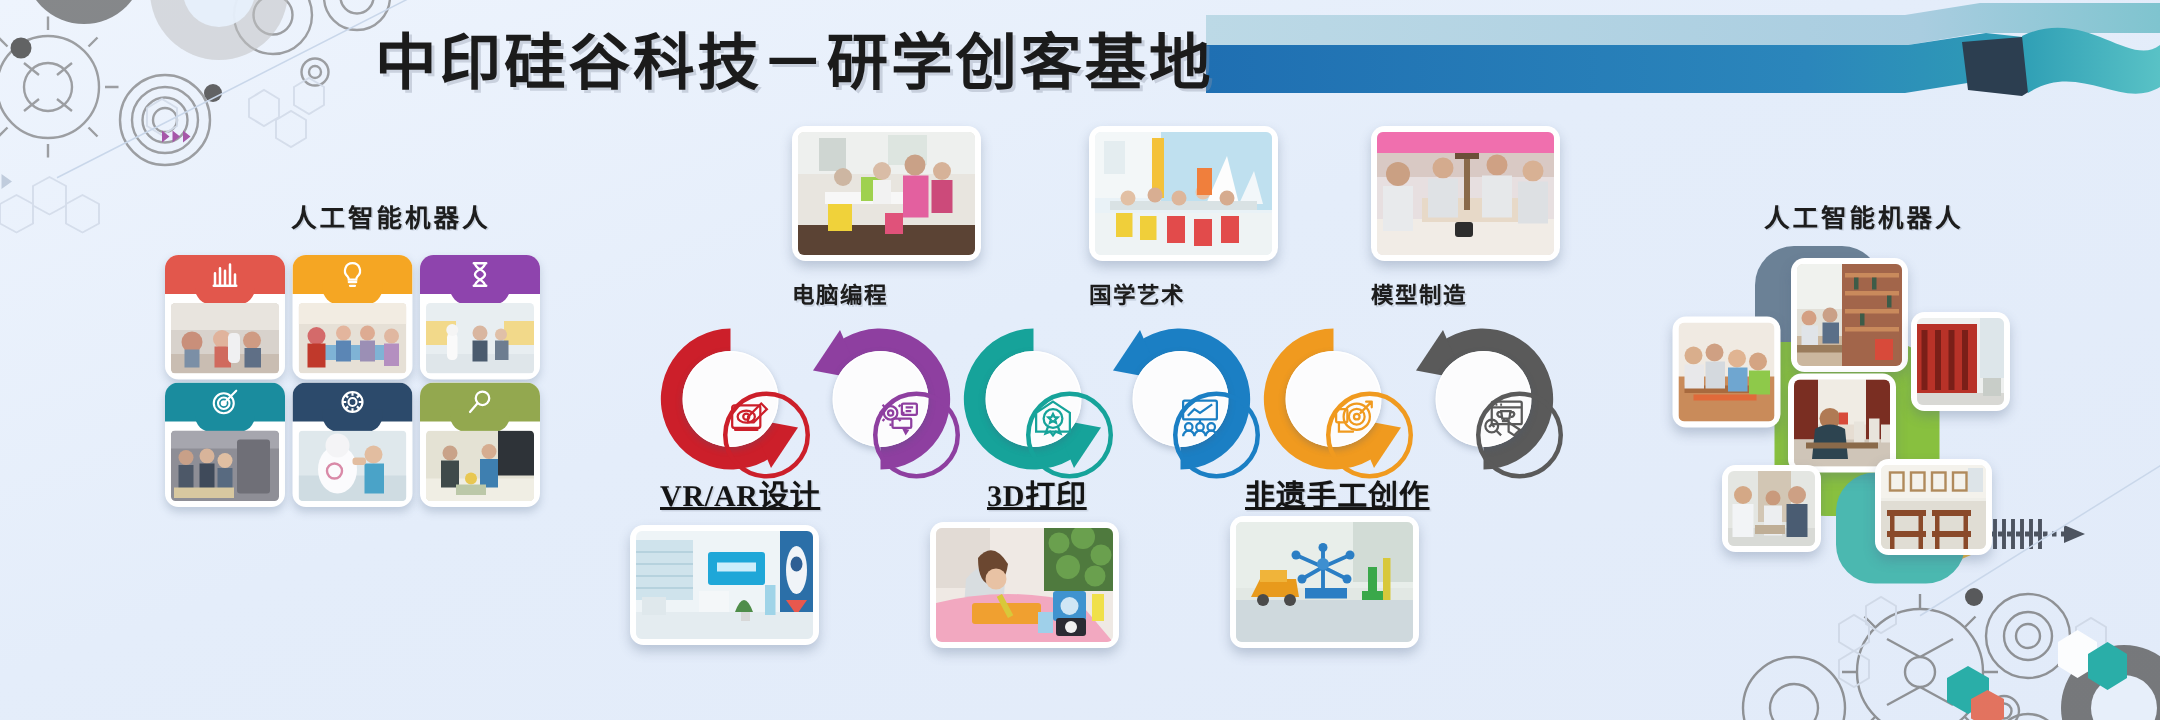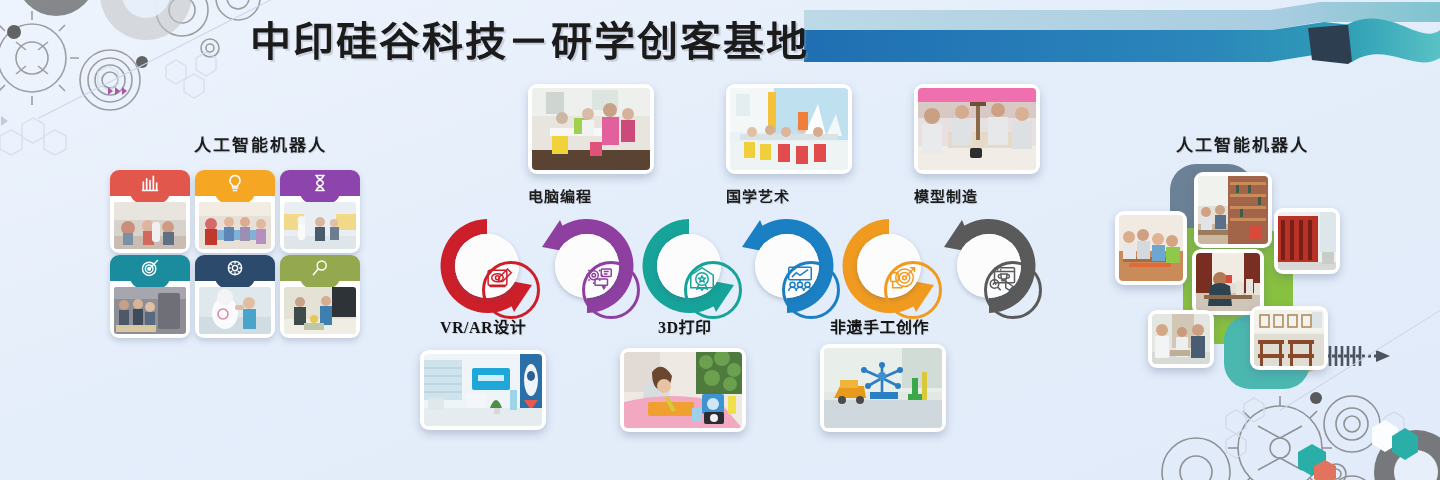--- a/index.html
+++ b/index.html
@@ -68,23 +68,23 @@
   .circ{position:absolute;width:106px;height:106px;}
   .circ svg{position:absolute;left:0;top:0;width:106px;height:106px;}
   .circ .inner{position:absolute;left:21px;top:21px;width:64px;height:64px;
     border-radius:50%;background:#fcfcfd;
     box-shadow:0 2px 5px rgba(70,90,120,.3), inset 0 0 0 1px rgba(255,255,255,.9);
     display:flex;align-items:center;justify-content:center;}
   .circ .ring{position:absolute;left:27px;top:27px;width:52px;height:52px;
     border-radius:50%;border:3px solid currentColor;
     display:flex;align-items:center;justify-content:center;}
   .circ .gly{width:30px;height:30px;}
-  .clabel{position:absolute;font-size:16px;font-weight:bold;color:#151515;
+  .clabel{position:absolute;font-size:20px;font-weight:bold;color:#151515;
           letter-spacing:.5px;white-space:nowrap;
-          text-shadow:1px 1px 0 rgba(150,160,175,.3);}
+          text-shadow:1px 1px 0 rgba(150,160,175,.3);text-decoration:underline;}
 
   
   .blob{position:absolute;border-radius:26px;}
 </style>
 </head>
 <body>
 
 <div id="stage">
 
   <svg class="deco" id="deco-tl" viewBox="0 0 340 220">

